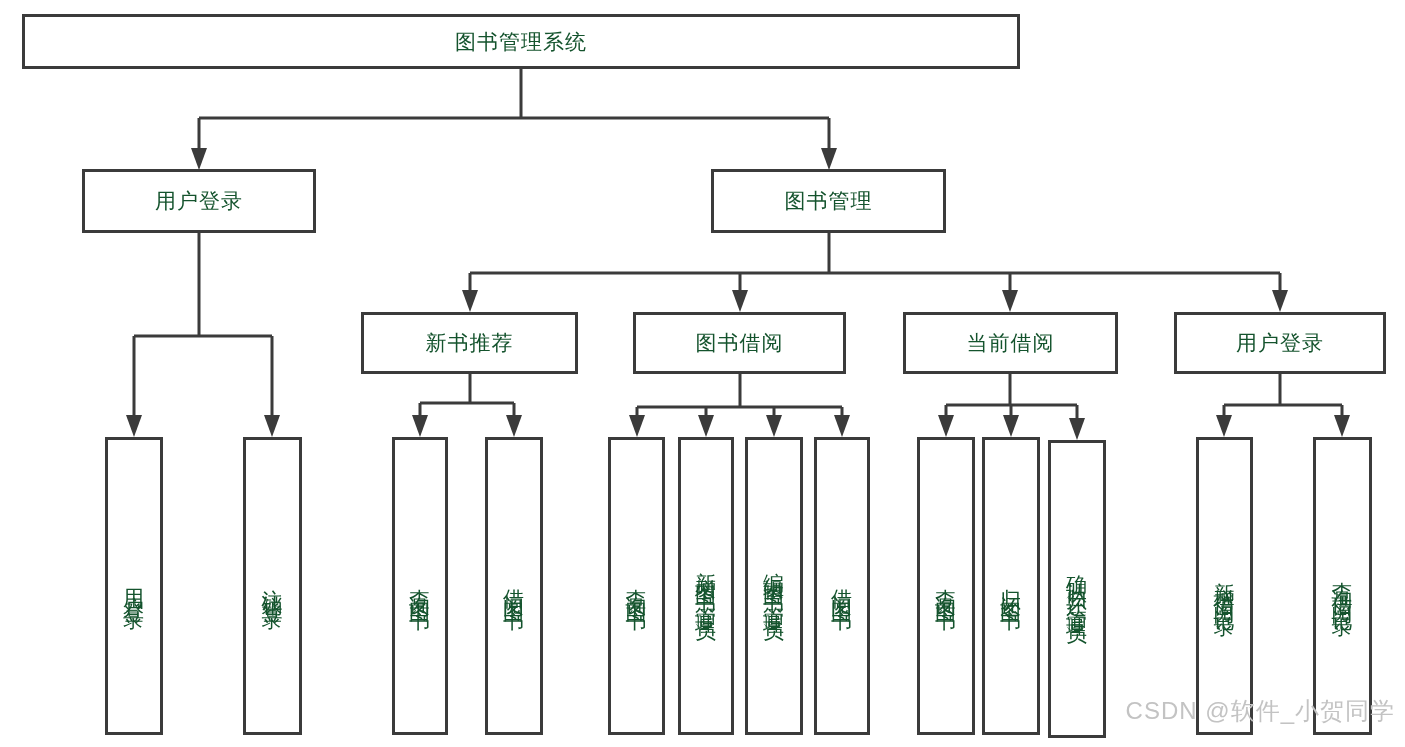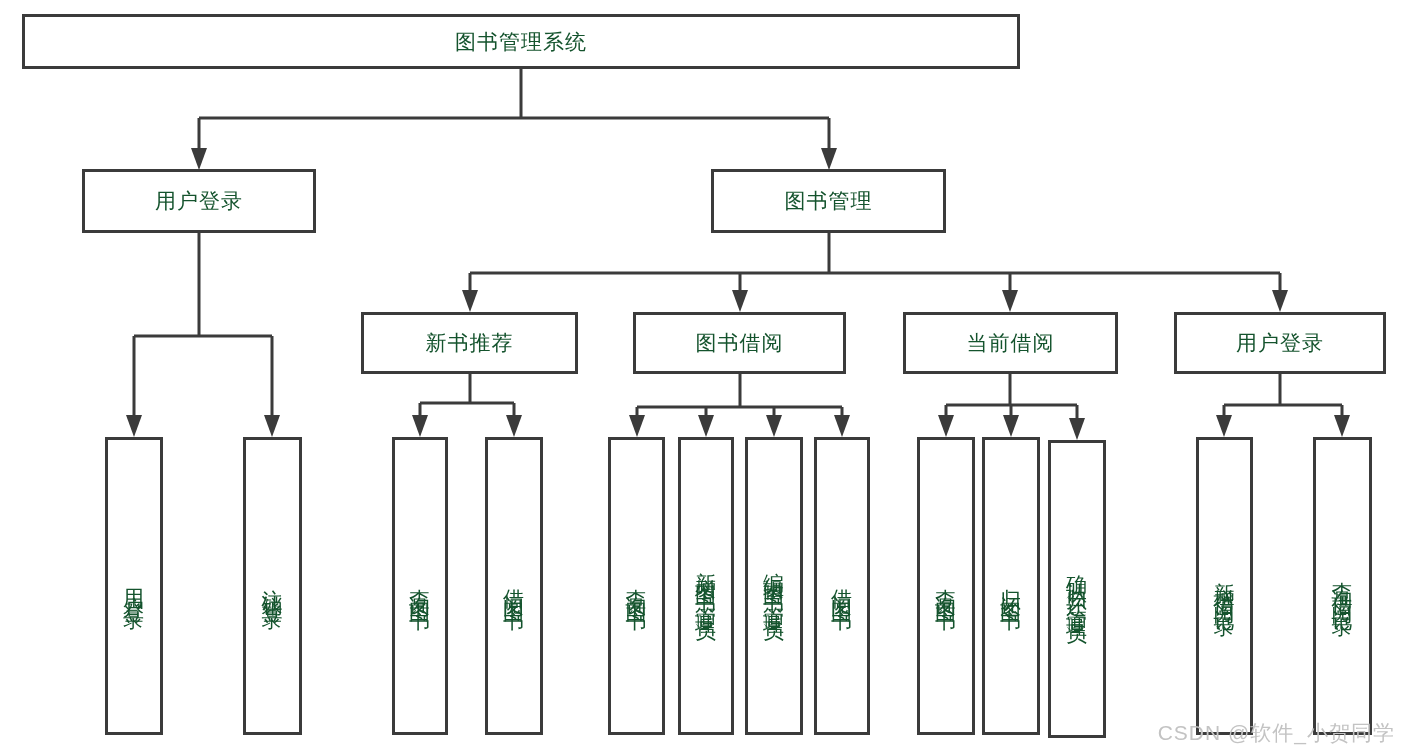--- a/index.html
+++ b/index.html
@@ -36,22 +36,22 @@
     font-size: 21px;
   }
   .vbox .vtext {
     writing-mode: vertical-rl;
     letter-spacing: 7px;
     line-height: 1;
   }
   .watermark {
     position: absolute;
     right: 10px;
-    bottom: 0;
-    font-size: 21px;
+    bottom: 20px;
+    font-size: 24px;
     color: #c3c3c3;
     letter-spacing: 1px;
     white-space: nowrap;
     z-index: 5;
   }
 </style>
 </head>
 <body>
 
 <div class="canvas">

